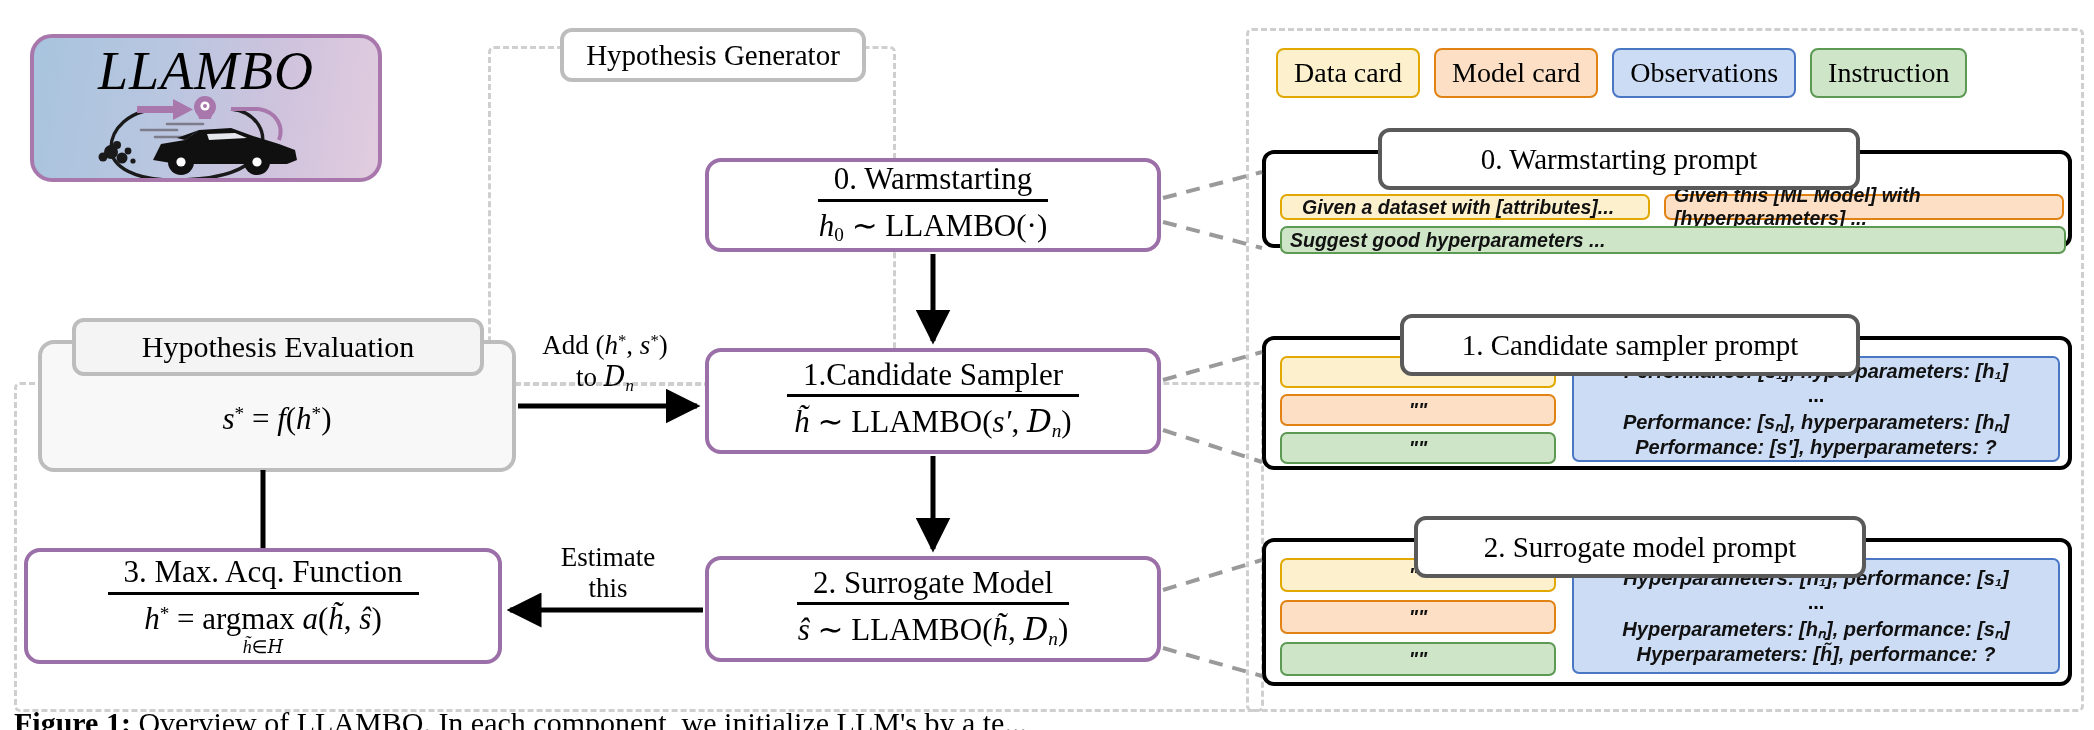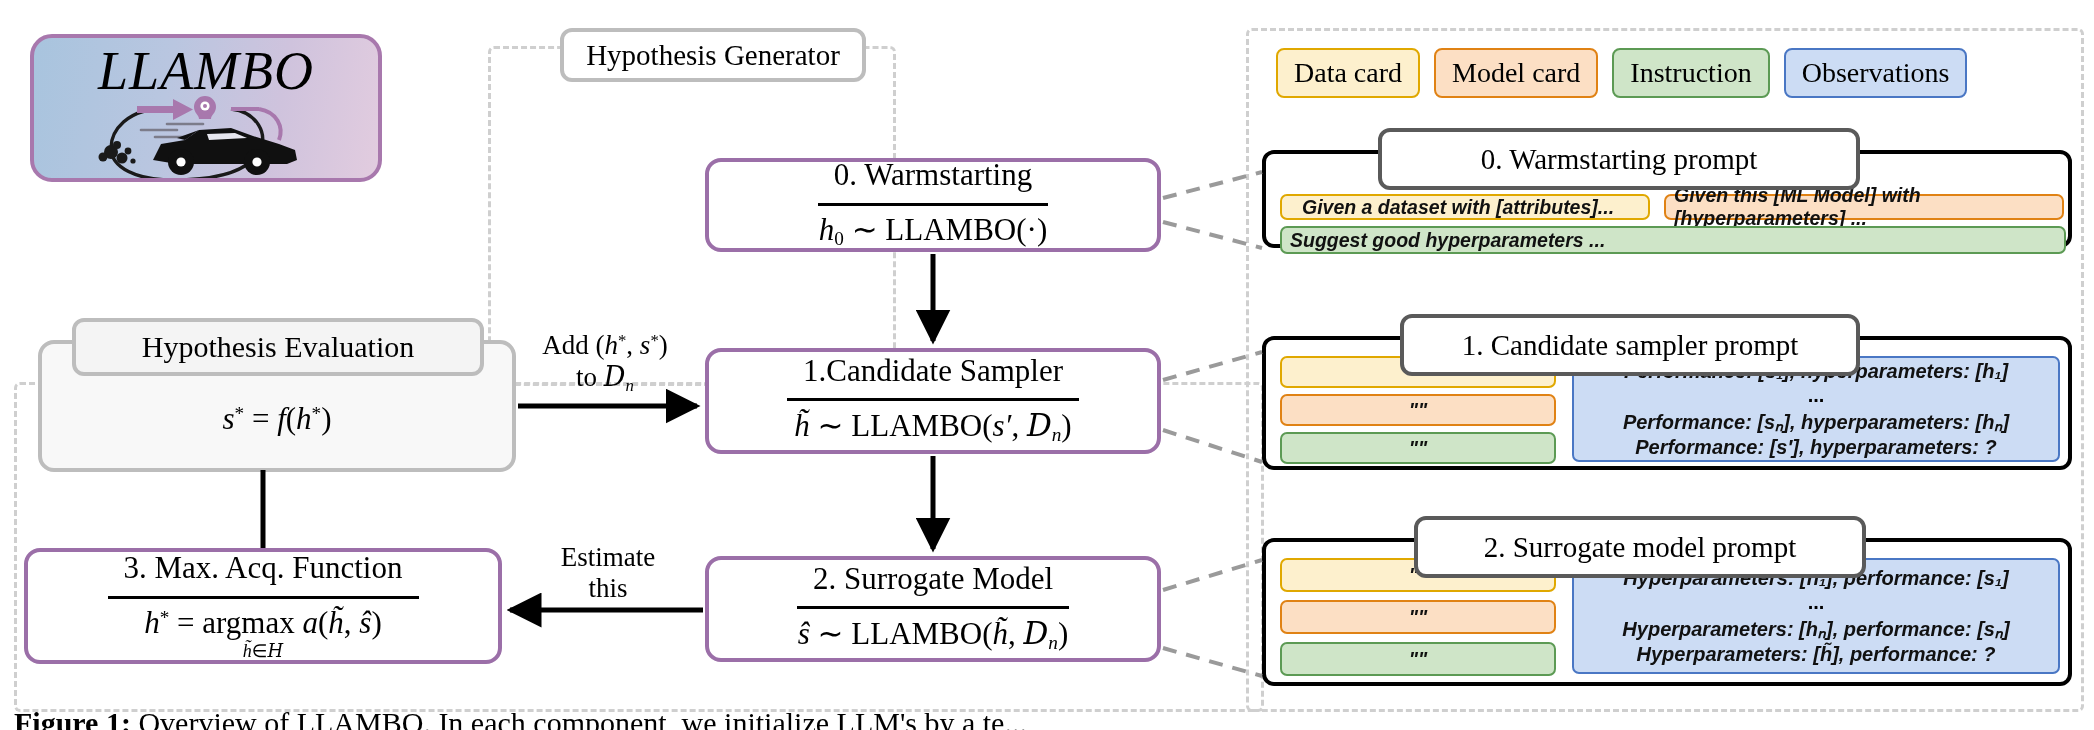--- a/index.html
+++ b/index.html
@@ -24,21 +24,21 @@
              border:3px dashed #cfcfcf;border-radius:6px;background:transparent;}
   #grp-right{left:1246px;top:28px;width:838px;height:684px;
              border:3px dashed #cfcfcf;border-radius:6px;background:transparent;}
 
   
   .node{border-radius:16px;background:#fff;display:flex;flex-direction:column;
         align-items:center;justify-content:center;}
   .node.purple{border:4px solid #9b6fa8;}
   .node.grey{border:4px solid #bdbdbd;background:#f8f8f8;}
 
-  .titleline{font-size:31px;line-height:1.06;padding:0 16px 11px;
+  .titleline{font-size:31px;line-height:1.06;padding:0 16px 3px;
              border-bottom:3px solid #000;white-space:nowrap;}
   .formula{font-size:31px;line-height:1.18;margin-top:6px;white-space:nowrap;}
   .mi{font-style:italic;}
   .sub{font-size:.62em;vertical-align:-0.28em;}
   .sup{font-size:.62em;vertical-align:0.48em;}
   .cal{font-family:"DejaVu Serif",serif;font-style:italic;}
   .small-under{font-size:18px;line-height:1;margin-top:1px;}
 
   
   #hdr-gen{left:560px;top:28px;width:306px;height:54px;border:4px solid #bdbdbd;
@@ -200,22 +200,22 @@
 </div>
 
 <div class="arrowlbl" style="left:518px;top:542px;width:180px;">
   <div>Estimate</div>
   <div>this</div>
 </div>
 
 <div class="abs" style="left:1276px;top:48px;display:flex;gap:14px;align-items:flex-start;">
   <div class="legend-chip c-data">Data card</div>
   <div class="legend-chip c-model">Model card</div>
+  <div class="legend-chip c-obs">Observations</div>
   <div class="legend-chip c-inst">Instruction</div>
-  <div class="legend-chip c-obs">Observations</div>
 </div>
 
 <div class="abs prompt-panel" style="left:1262px;top:150px;width:810px;height:98px;">
   <div style="position:absolute;left:14px;top:40px;display:flex;gap:14px;">
     <div class="blk c-data" style="width:370px;height:26px;padding:0 20px;">
       <span class="ptxt">Given a dataset with [attributes]...</span>
     </div>
     <div class="blk c-model" style="width:400px;height:26px;padding:0 8px;">
       <span class="ptxt">Given this [ML Model] with [hyperparameters] ...</span>
     </div>

